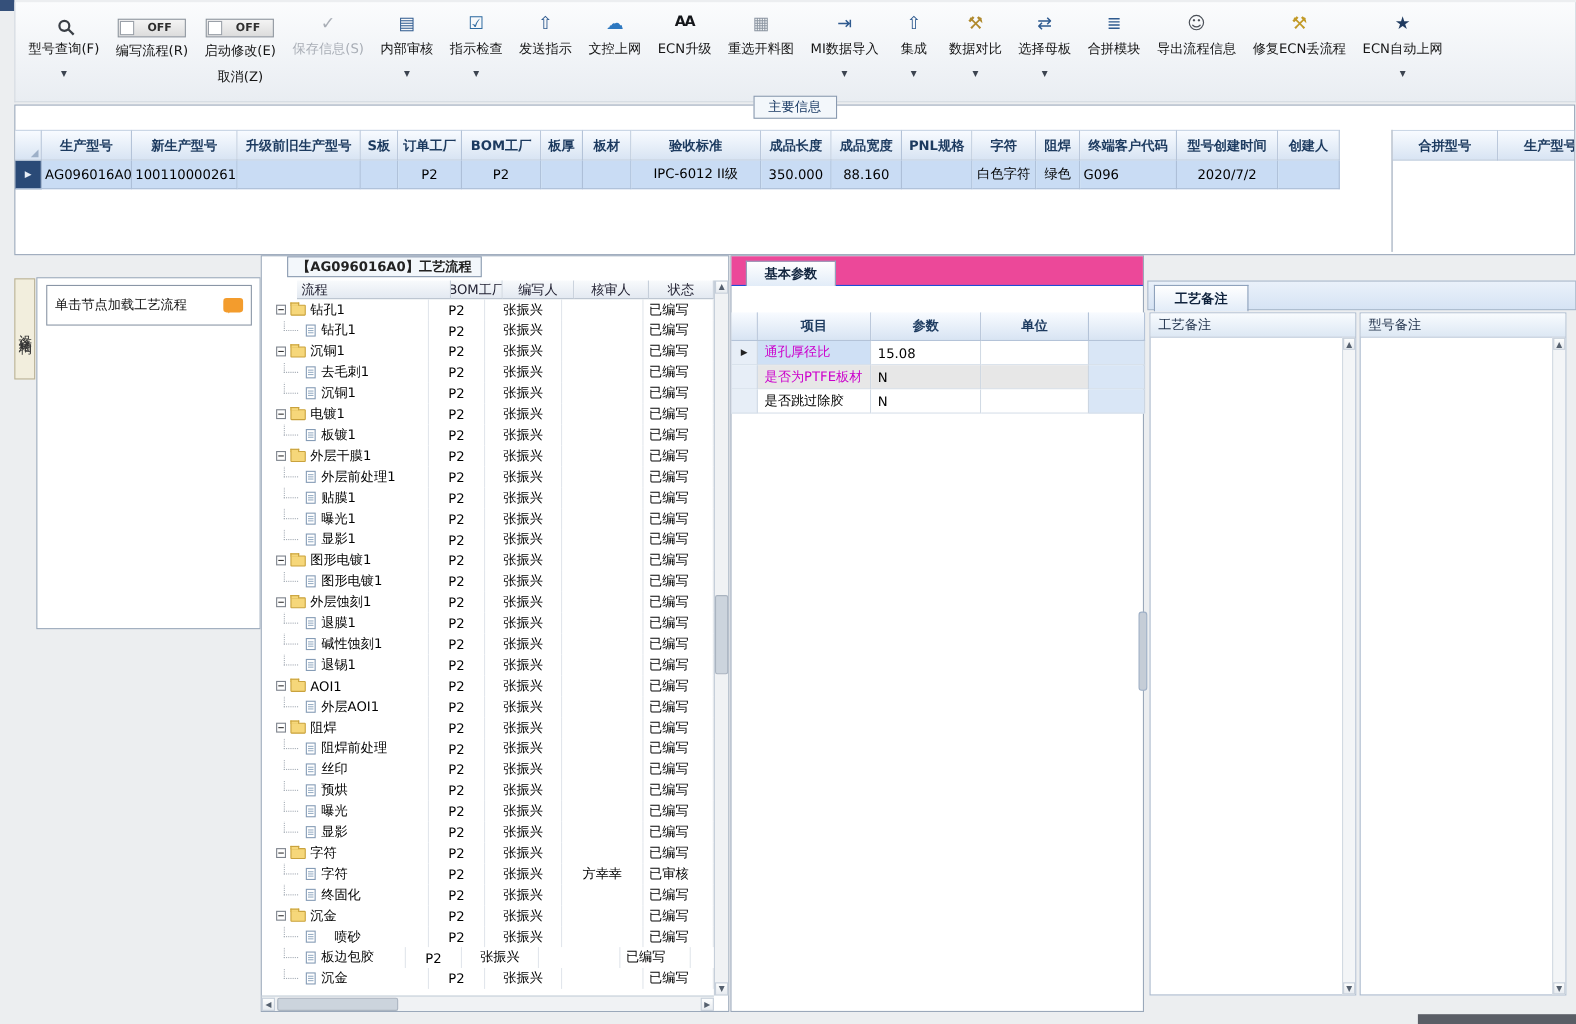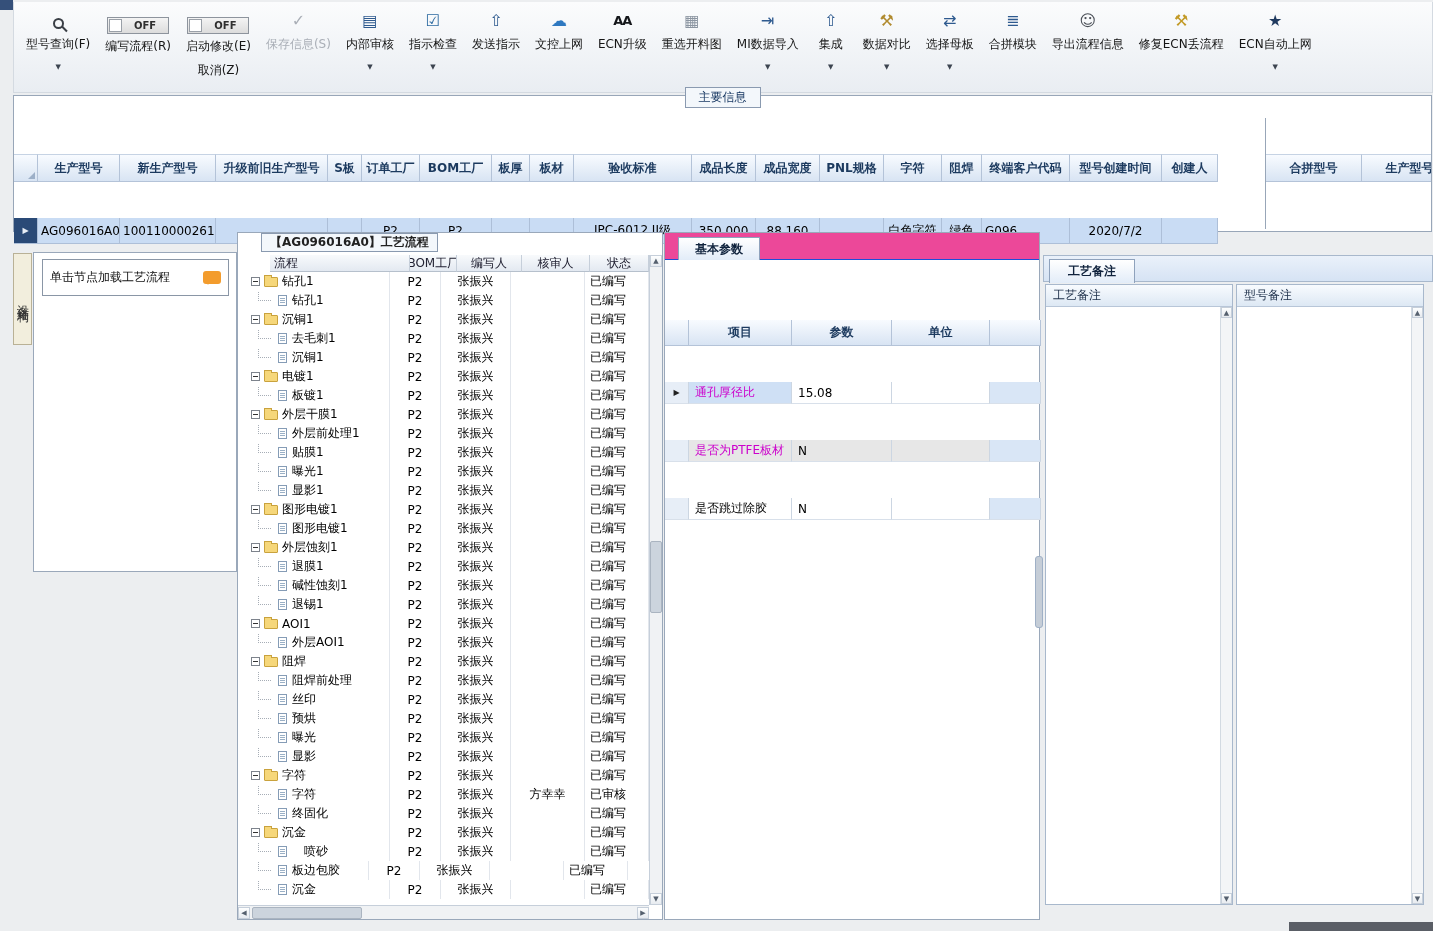--- a/index.html
+++ b/index.html
@@ -35,21 +35,21 @@
   [data-name="smiley-icon"]{color:#4a4f57;}
   .shape-search-icon{width:11px;height:11px;border:2px solid #3a3f46;border-radius:50%;position:relative;margin-top:4px;}
   .shape-search-icon::after{content:"";position:absolute;width:7px;height:2px;background:#3a3f46;
     transform:rotate(45deg);right:-6px;bottom:-3px;}
 
   
   #main-info{position:absolute;left:13px;top:95px;width:1419px;height:137px;background:#fff;border:1px solid #98a6b8;}
   #main-info-title{position:absolute;left:50%;top:-9px;transform:translateX(-50%);
     background:#f3f7fb;border:1px solid #8a9ab0;padding:1px 13px;font-size:12px;color:#1a3a64;z-index:3;}
   #main-table{position:absolute;left:0;top:22px;}
-  .mrow{display:flex;margin-top:36px;}
+  .mrow{display:flex;}
   .hcell{height:28px;background:linear-gradient(#f8fbff,#d8e4f3);border-right:1px solid #b4c3d8;
     border-bottom:1px solid #b4c3d8;border-top:1px solid #c6d3e4;font-size:12px;font-weight:bold;color:#1c3a5f;
     display:flex;align-items:center;justify-content:center;overflow:hidden;white-space:nowrap;}
   .hcell.sel{position:relative;}
   .hcell.sel::after{content:"";position:absolute;right:2px;bottom:2px;border-left:7px solid transparent;border-bottom:7px solid #9db0c8;}
   .dcell{height:26px;background:#c9dcf4;border-right:1px solid #adbfd8;border-bottom:1px solid #adbfd8;
     font-size:12px;color:#000;display:flex;align-items:center;overflow:hidden;white-space:nowrap;padding:0 3px;}
   .dcell.center{justify-content:center;}
   .dcell.rowind{background:#2a4a77;color:#e8eef6;font-size:8px;justify-content:center;}
   #merge-table{position:absolute;right:0;top:22px;bottom:2px;width:166px;background:#fff;border-left:1px solid #98a6b8;overflow:hidden;}

